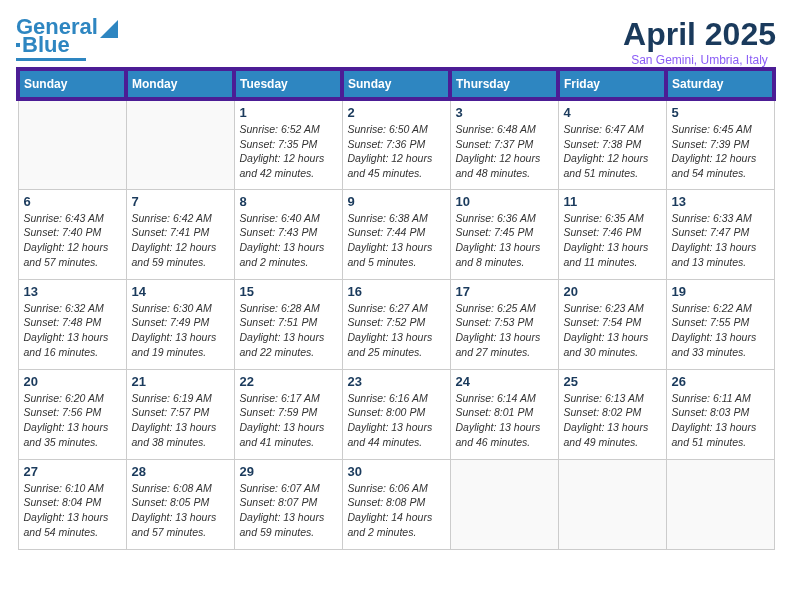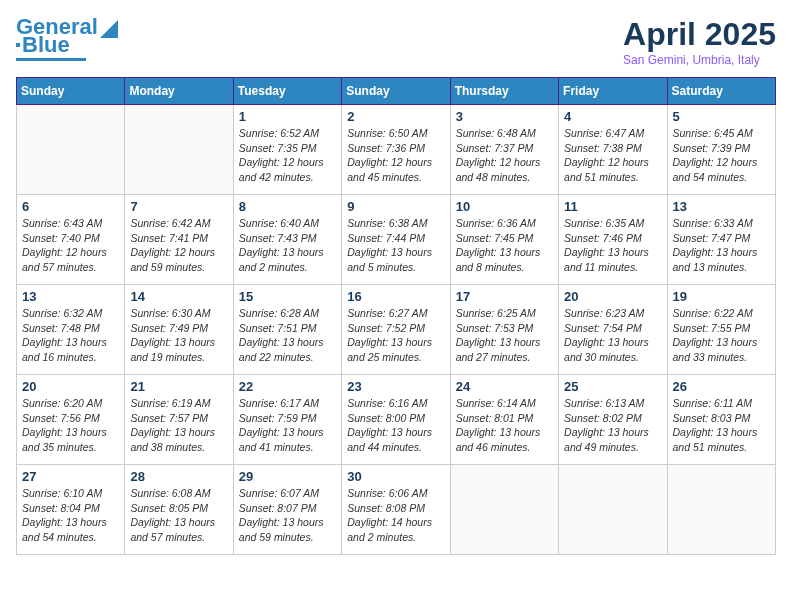--- a/index.html
+++ b/index.html
@@ -7,21 +7,20 @@
       font-family: Arial, sans-serif;
       background: #fff;
       width: 792px;
       min-height: 612px;
       padding: 16px;
     }
     .header {
       display: flex;
       justify-content: space-between;
       align-items: flex-start;
-      margin-bottom: 10px;
     }
     .logo {
       display: flex;
       flex-direction: column;
       align-items: flex-start;
     }
     .logo-text {
       font-size: 22px;
       font-weight: bold;
       color: #1a3a5c;
@@ -30,21 +29,21 @@
     .logo-text span {
       color: #2e86c1;
     }
     .logo-underline {
       height: 3px;
       background: #2e86c1;
       width: 70px;
       margin-top: 2px;
     }
     .title-block {
-      text-align: left;
+      text-align: center;
     }
     .month-title {
       font-size: 32px;
       font-weight: bold;
       color: #1a3a5c;
     }
     .subtitle {
       font-size: 12px;
       color: #8b5cf6;
     }
@@ -53,21 +52,21 @@
       border-collapse: collapse;
       font-size: 11px;
     }
     .calendar thead th {
       background: #2e86c1;
       color: #fff;
       padding: 6px 4px;
       text-align: left;
       font-size: 12px;
       font-weight: bold;
-      border: 1px solid #4c1d95;
+      border: 4px solid #4c1d95;
     }
     .calendar tbody td {
       border: 1px solid #ccc;
       vertical-align: top;
       padding: 4px 5px;
       min-width: 100px;
       min-height: 80px;
       height: 90px;
     }
     .day-num {

